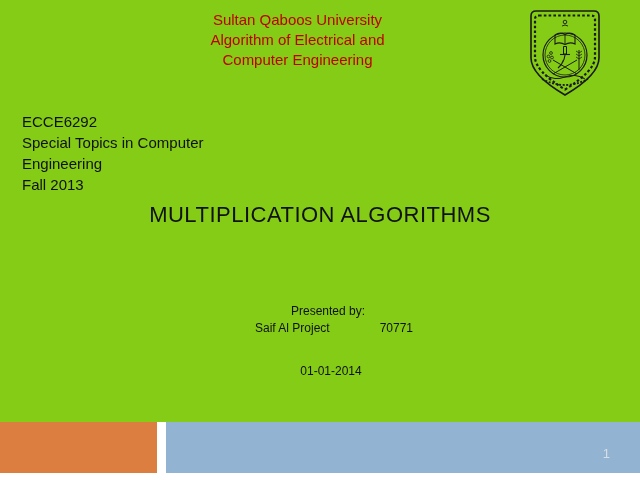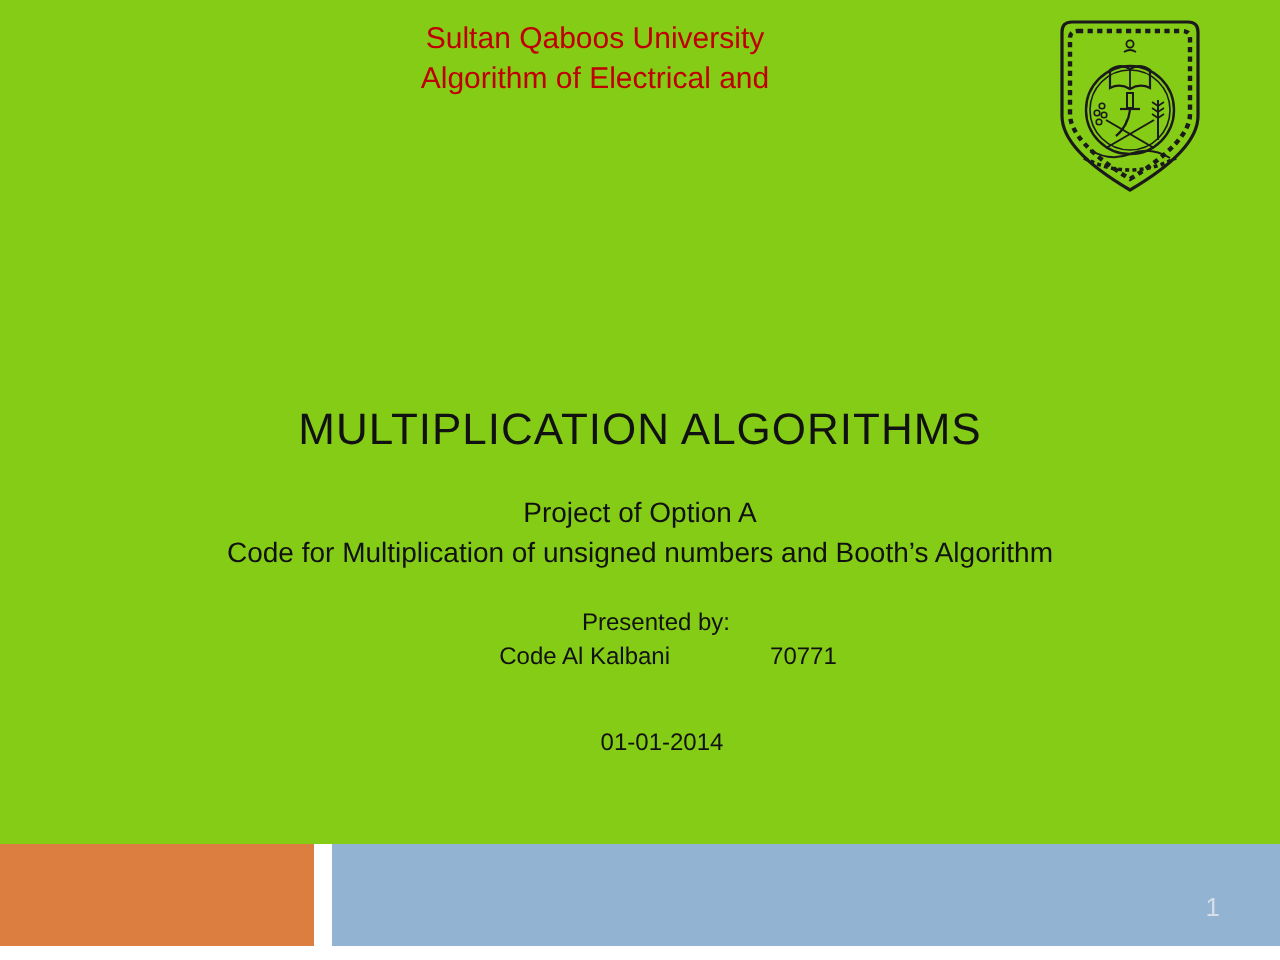--- a/index.html
+++ b/index.html
@@ -65,20 +65,21 @@
   .emblem-svg { width:100%; height:100%; }
 </style>
 </head>
 <body>
 
 <div class="slide">
 
   <div class="univ-header">
     <div>Sultan Qaboos University</div>
     <div>Algorithm of Electrical and</div>
+    <div>Computer Engineering</div>
   </div>
 
   <div class="logo">
     <svg class="emblem-svg" viewBox="0 0 76 90" fill="none" stroke="#1a1a1a">
 
       <path d="M9,3 L67,3 Q72,3 72,8 L72,50 Q72,67 38,87 Q4,67 4,50 L4,8 Q4,3 9,3 Z" stroke-width="1.6"></path>
 
       <path d="M12,7.5 L64,7.5 Q68,7.5 68,11 L68,49 Q68,63 38,81.5 Q8,63 8,49 L8,11 Q8,7.5 12,7.5 Z" stroke-width="2.2" stroke-dasharray="2.6 2.2"></path>
 
       <circle cx="38" cy="47" r="22" stroke-width="1.2"></circle>
@@ -103,31 +104,33 @@
       <circle cx="24" cy="45" r="1.4" stroke-width="0.8"></circle>
       <circle cx="21.5" cy="48.5" r="1.4" stroke-width="0.8"></circle>
       <circle cx="25" cy="49.5" r="1.4" stroke-width="0.8"></circle>
       <circle cx="22.5" cy="53" r="1.4" stroke-width="0.8"></circle>
 
       <path d="M18,67 Q28,73 38,69 Q48,65 58,71" stroke-width="1"></path>
       <path d="M15,71 Q38,83 61,71" stroke-width="1.8" stroke-dasharray="2 1.6"></path>
     </svg>
   </div>
 
+  <div class="course-block">
+    <div>ECCE6292</div>
+    <div>Special Topics in Computer</div>
+    <div>Engineering</div>
+    <div>Fall 2013</div>
+  </div>
 
   <div class="main-title">MULTIPLICATION ALGORITHMS</div>
 
-  <div class="subtitle">
-    <div>Project of Option A</div>
-    <div>Code for Multiplication of unsigned numbers and Booth’s Algorithm</div>
-  </div>
 
   <div class="presented-label">Presented by:</div>
   <div class="presented-row">
-    <span>Code Al Kalbani</span>
+    <span>Saif Al Project</span>
     <span>70771</span>
   </div>
 
   <div class="date-line">01-01-2014</div>
 
   <div class="bottom-band">
     <div class="bar-orange"></div>
     <div class="bar-blue">
       <span class="page-number">1</span>
     </div>

